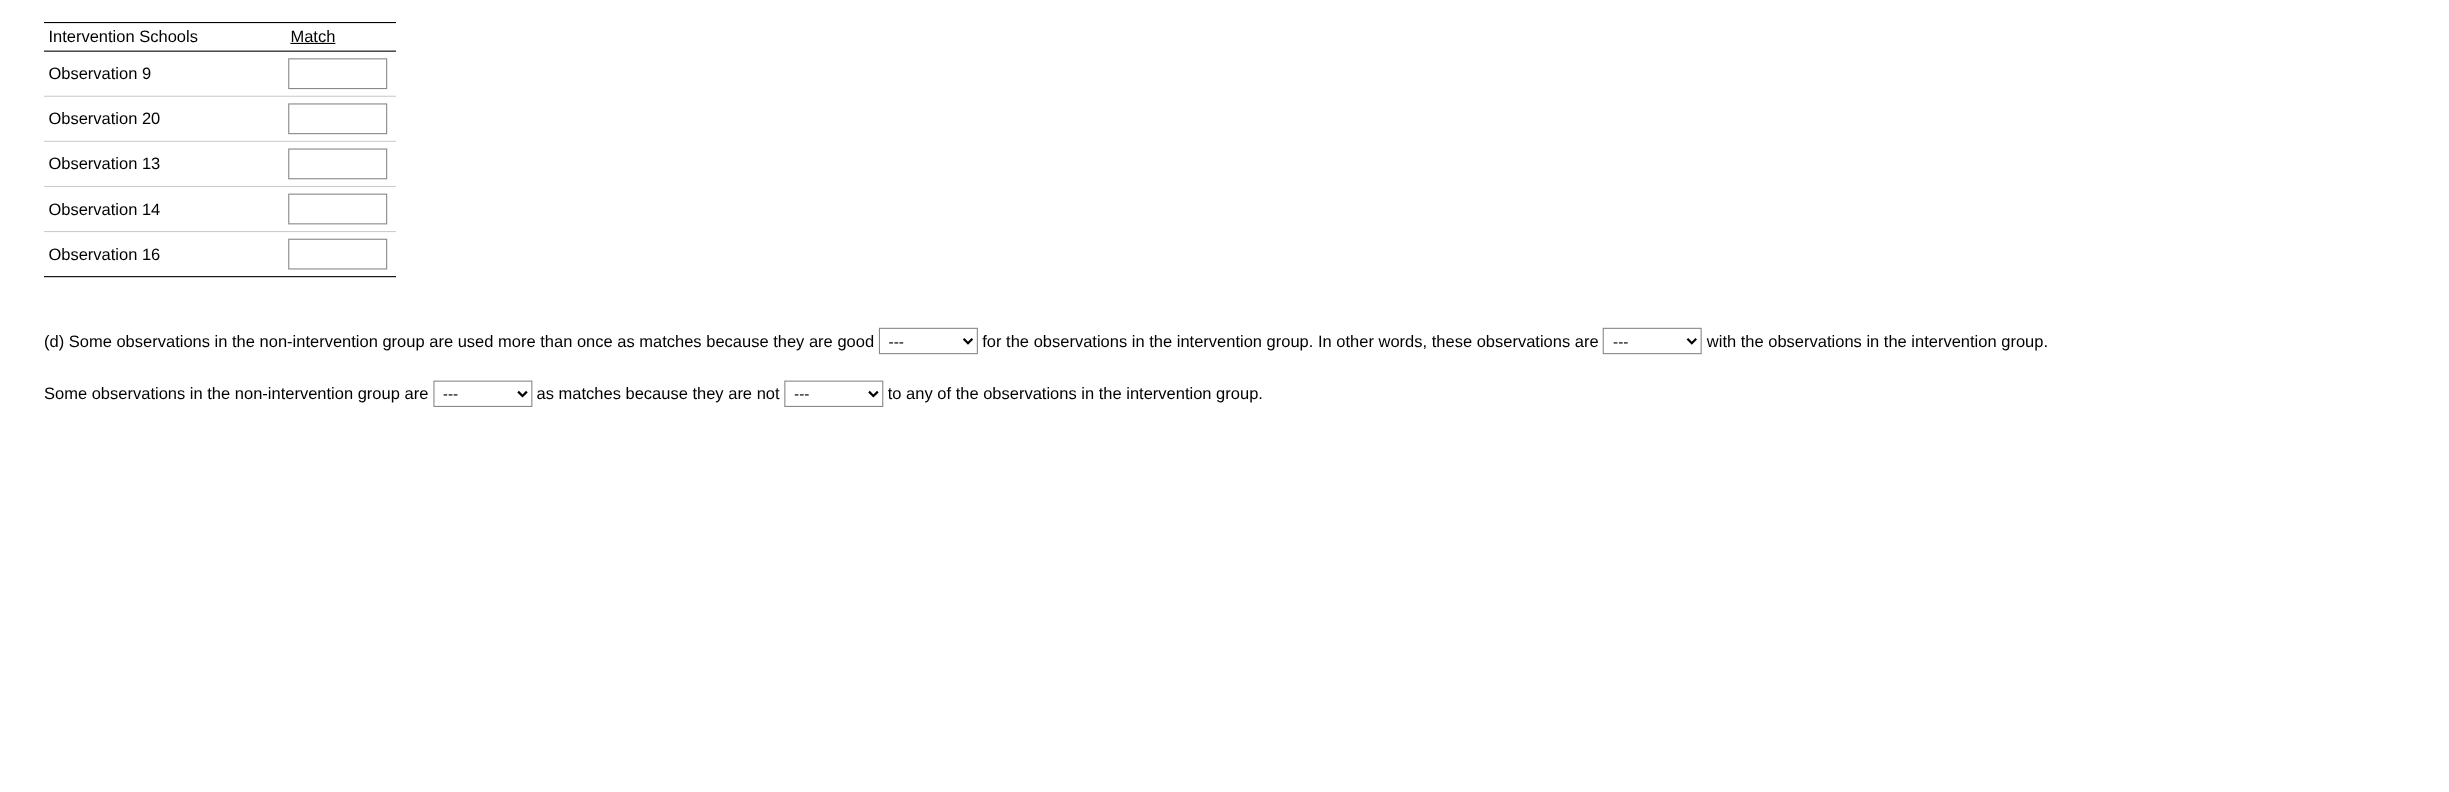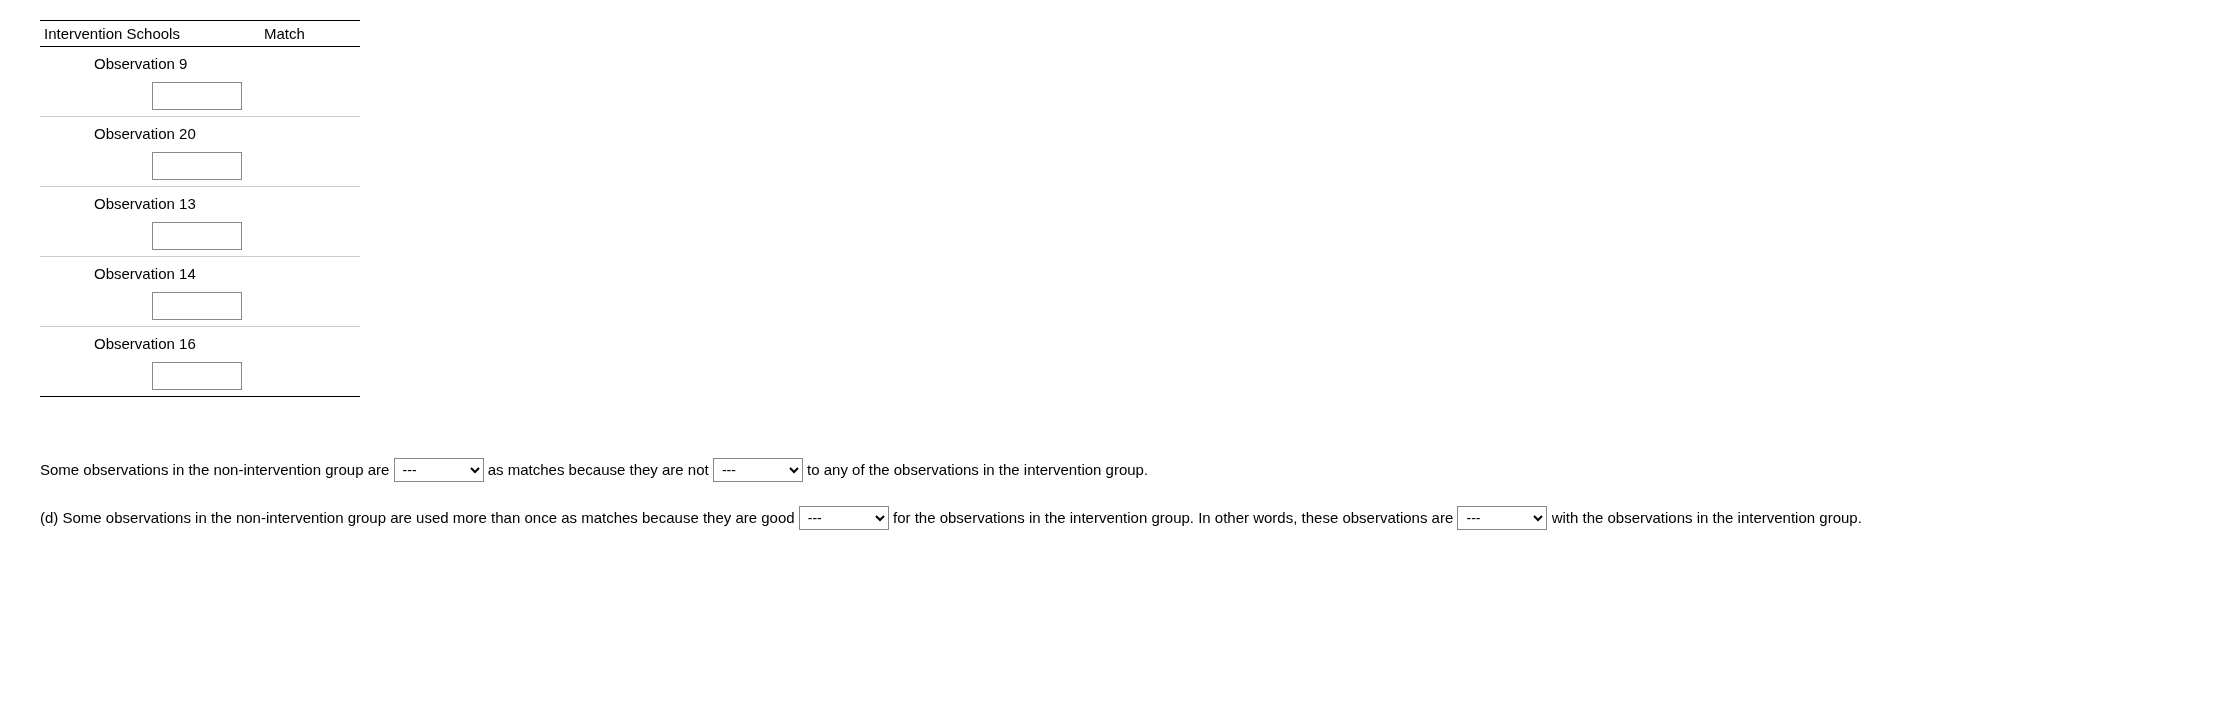--- a/index.html
+++ b/index.html
@@ -10,41 +10,41 @@
     body {
       font-family: Arial, sans-serif;
       font-size: 15px;
       background: #fff;
       color: #000;
       padding: 20px 40px;
     }
     .table-container {
       display: inline-block;
       border-top: 1.5px solid #000;
-      margin-bottom: 38px;
+      margin-bottom: 24px;
     }
     .table-header {
       display: flex;
       padding: 4px 0 4px 0;
       border-bottom: 1.5px solid #000;
     }
     .col-school {
       width: 220px;
       padding-left: 4px;
     }
     .col-match {
       width: 100px;
       padding-left: 4px;
+      text-decoration: underline;
     }
     .table-row {
       display: flex;
       align-items: center;
       border-bottom: 1px solid #ccc;
       padding: 2px 0;
-      flex-direction: column;
     }
     .table-row:last-child {
       border-bottom: 1.5px solid #000;
     }
     .row-label {
       width: 220px;
       padding: 6px 4px;
       font-size: 15px;
     }
     .row-input-cell {
@@ -121,37 +121,37 @@
   <div class="table-row">
     <div class="row-label">Observation 16</div>
     <div class="row-input-cell">
       <input type="text" style="">
     </div>
   </div>
 </div>
 
 <div class="paragraph-section">
   <p>
+    <span>(d) Some observations in the non-intervention group are used more than once as matches because they are good</span>
+    <select>
+      <option>---</option>
+    </select>
+    <span>for the observations in the intervention group. In other words, these observations are</span>
+    <select>
+      <option>---</option>
+    </select>
+    <span>with the observations in the intervention group.</span>
+  </p>
+
+  <p>
     <span>Some observations in the non-intervention group are</span>
     <select>
       <option>---</option>
     </select>
     <span>as matches because they are not</span>
     <select>
       <option>---</option>
     </select>
     <span>to any of the observations in the intervention group.</span>
   </p>
-
-  <p>
-    <span>(d) Some observations in the non-intervention group are used more than once as matches because they are good</span>
-    <select>
-      <option>---</option>
-    </select>
-    <span>for the observations in the intervention group. In other words, these observations are</span>
-    <select>
-      <option>---</option>
-    </select>
-    <span>with the observations in the intervention group.</span>
-  </p>
 </div>
 
 
 
 </body></html>

